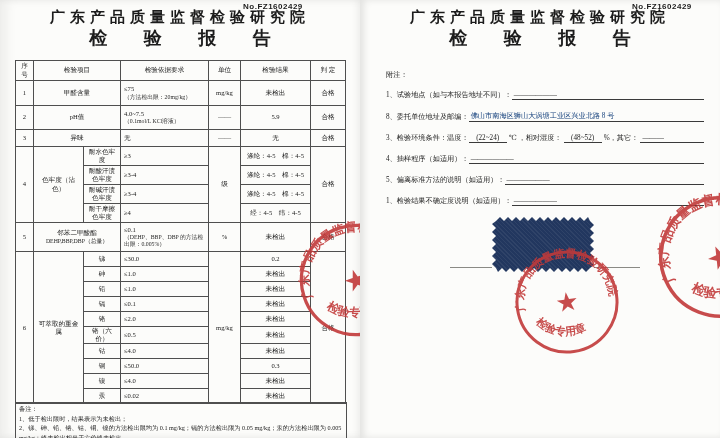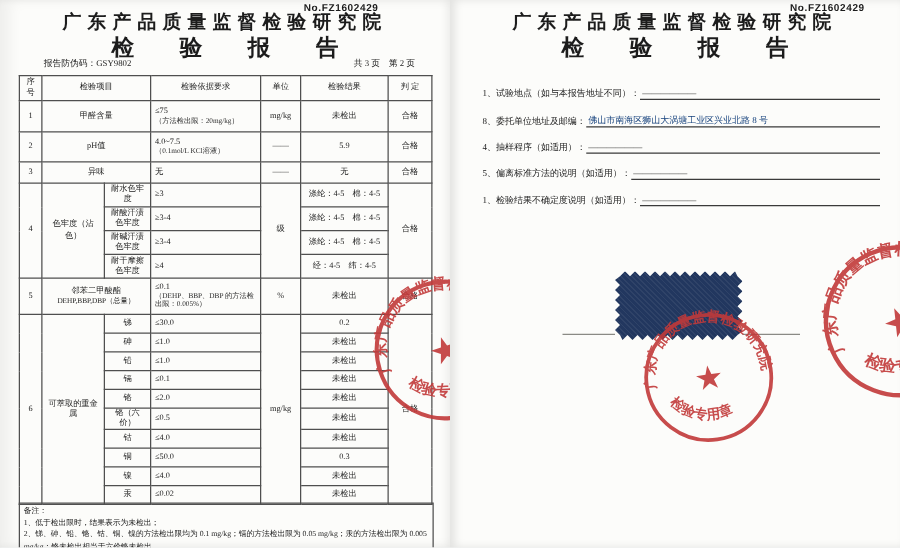--- a/index.html
+++ b/index.html
@@ -45,24 +45,20 @@
 </style>
 </head>
 <body>
 
 <div class="canvas">
 
   <div class="page page-left">
     <div class="report-no">No.FZ1602429</div>
     <div class="institute">广东产品质量监督检验研究院</div>
     <div class="rtitle">检 验 报 告</div>
-    <div class="meta-row">
-      <span><span>报告防伪码：</span><span>GSY9802</span></span>
-      <span>共 3 页　第 2 页</span>
-    </div>
 
     <table class="rpt">
       <colgroup>
         <col style="width:18px">
           <col style="width:50px">
           <col style="width:37px">
         <col style="width:88px">
           <col style="width:32px">
           <col style="width:70px">
           <col style="width:35px">
@@ -207,27 +203,36 @@
       <text x="55" y="64" text-anchor="middle" font-size="26" fill="#c23a3a">★</text>
     </svg>
   </div>
 
   <div class="page page-right">
     <div class="report-no">No.FZ1602429</div>
     <div class="institute">广东产品质量监督检验研究院</div>
     <div class="rtitle">检 验 报 告</div>
 
     <div class="notes">
+      <div class="head">附注：</div>
       <div class="note-line">
         <span class="nl">1、试验地点（如与本报告地址不同）：</span>
         <span class="nv">——————</span>
       </div>
       <div class="note-line">
         <span class="nl">8、委托单位地址及邮编：</span>
         <span class="nv u2">佛山市南海区狮山大涡塘工业区兴业北路 8 号</span>
+      </div>
+      <div class="note-line">
+        <span class="nl">3、检验环境条件：温度：</span>
+        <span class="nv fixed">(22~24)</span>
+        <span class="mid">℃ ，相对湿度：</span>
+        <span class="nv fixed">(48~52)</span>
+        <span class="mid">%，其它：</span>
+        <span class="nv">———</span>
       </div>
       <div class="note-line">
         <span class="nl">4、抽样程序（如适用）：</span>
         <span class="nv">——————</span>
       </div>
       <div class="note-line">
         <span class="nl">5、偏离标准方法的说明（如适用）：</span>
         <span class="nv">——————</span>
       </div>
       <div class="note-line">

